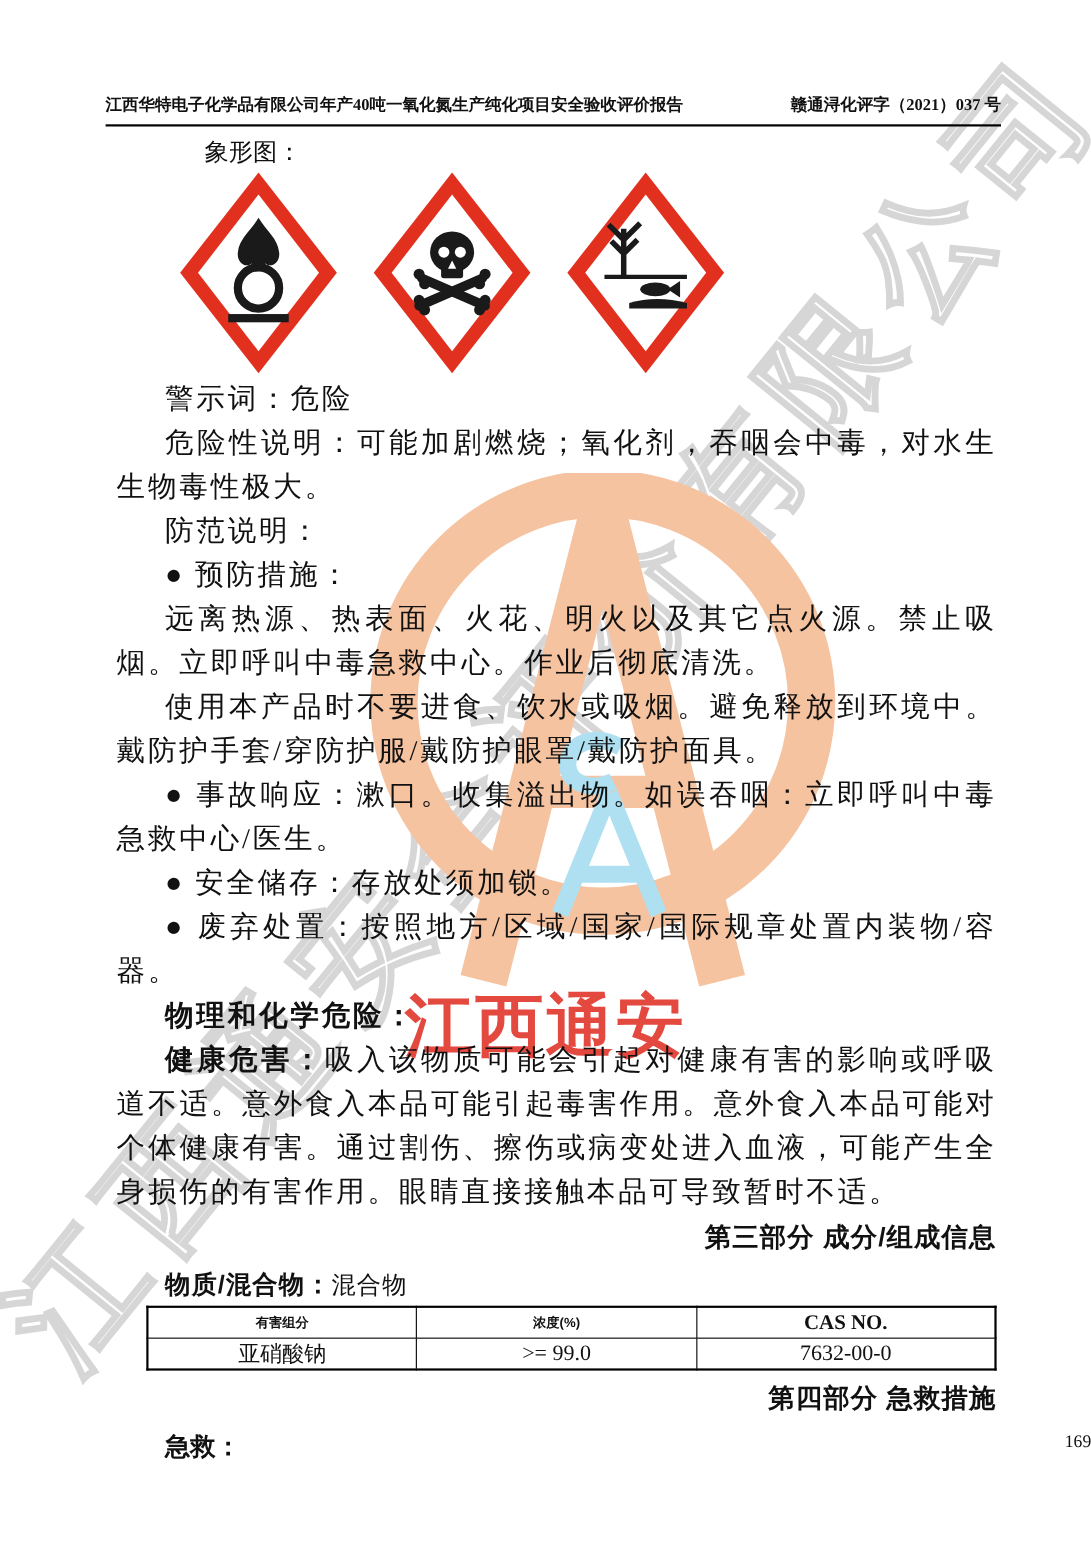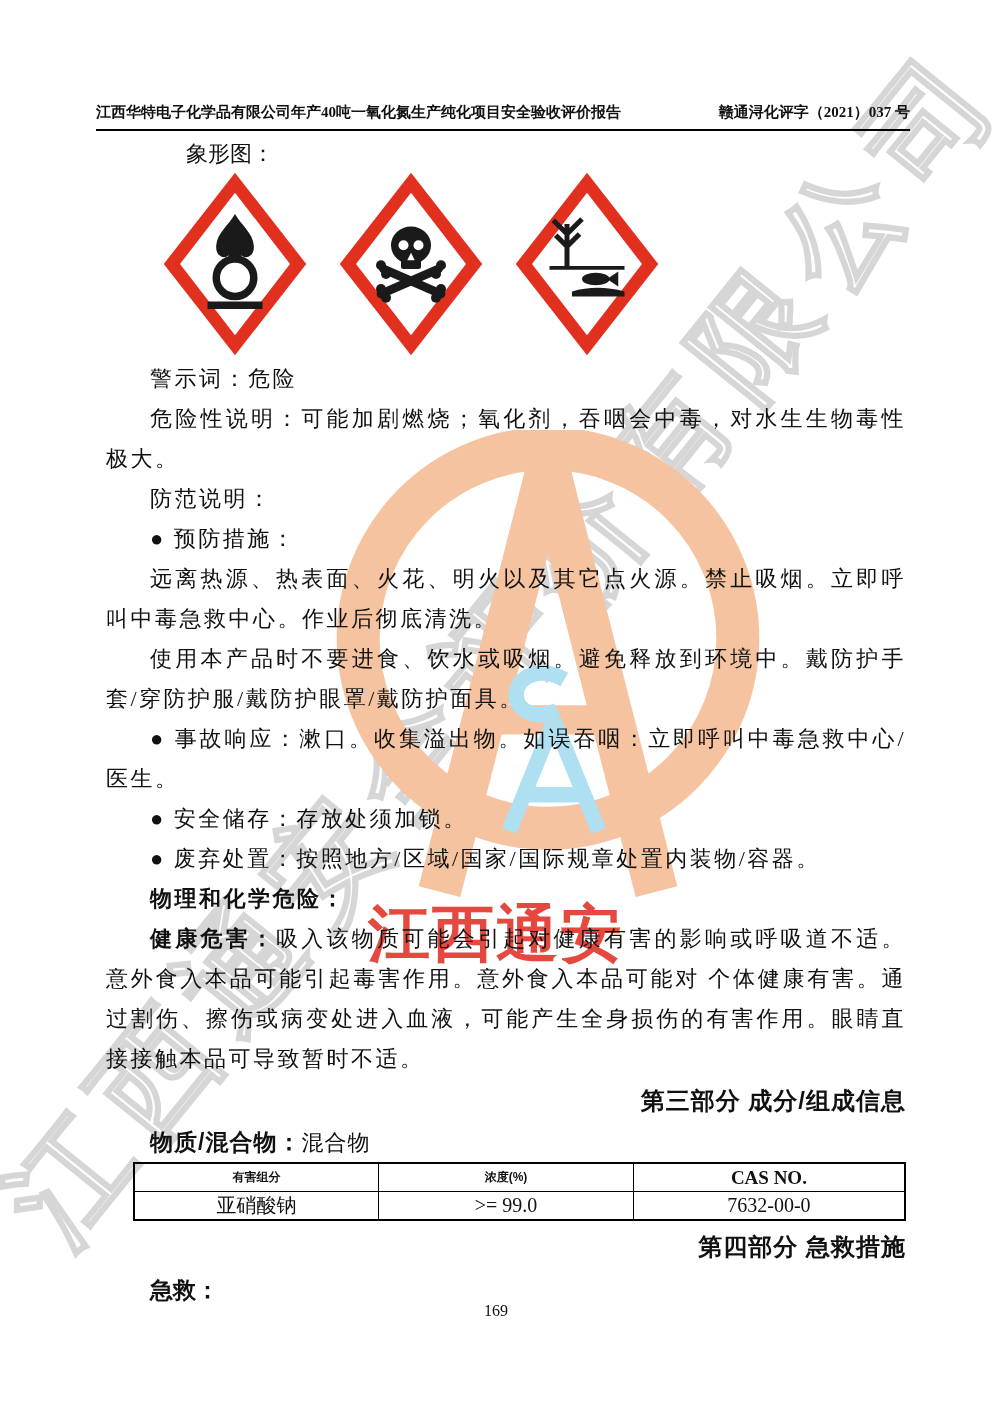--- a/index.html
+++ b/index.html
@@ -11,43 +11,43 @@
         white-space:nowrap;font-family:"Liberation Sans",sans-serif;font-weight:bold;
         font-size:118px;letter-spacing:18px;color:transparent;
         -webkit-text-stroke:2.5px #d6d6d6;}
   .wm-logo{left:322px;top:430px;}
   .wm-blue{left:468px;top:662px;}
   .wm-red{left:368px;top:903px;font-family:"Liberation Sans",sans-serif;font-weight:bold;
         font-size:62px;line-height:1;color:rgba(224,48,38,.88);letter-spacing:2px;white-space:nowrap;}
   
   .content{position:absolute;inset:0;z-index:2;padding:86px 86px 0 106px;}
   .header{display:flex;justify-content:space-between;align-items:flex-end;
-        margin:16px -4px 0 -10px;border-bottom:2px solid #000;padding-bottom:7px;
+        margin:0 -4px 0 -10px;border-bottom:2px solid #000;padding-bottom:7px;
         font-weight:bold;font-size:15px;line-height:20px;}
   .header .docnum{white-space:nowrap;margin-left:14px;}
   .pict-label{margin:8px 0 0 0;font-size:22px;line-height:30px;text-indent:80px;}
   .pictos{display:flex;margin:0 0 0 54px;gap:26px;height:190px;}
   .picto{width:150px;height:190px;flex:0 0 auto;}
-  p.para{margin:0;font-size:22px;line-height:40px;text-align:justify;letter-spacing:2.5px;}
+  p.para{margin:0;font-size:26px;line-height:40px;text-align:justify;letter-spacing:2.5px;}
   .indent{text-indent:44px;}
   .first{margin-top:20px;}
   .b{font-family:"Liberation Sans",sans-serif;font-weight:bold;}
   h3.sec{margin:4px 0 0 0;font-family:"Liberation Sans",sans-serif;font-weight:bold;
         font-size:24px;line-height:36px;text-align:right;letter-spacing:1px;}
   h3.sec4{margin-top:8px;}
   .mixture{margin:6px 0 0 0;font-size:22px;line-height:34px;text-indent:44px;letter-spacing:1px;}
   .mixture .b{font-size:23px;}
   table.comp{border-collapse:collapse;margin:2px 0 0 27px;table-layout:fixed;}
   table.comp th,table.comp td{border:1px solid #000;text-align:center;padding:0;height:27px;}
   table.comp{border:2px solid #000;}
   table.comp th{font-family:"Liberation Sans",sans-serif;font-size:12px;font-weight:bold;}
   table.comp th.cas{font-family:"Liberation Serif",serif;font-size:19px;margin-top:48px;}
   table.comp td{font-size:20px;}
   .firstaid{margin:10px 0 0 0;font-size:23px;line-height:30px;text-indent:44px;}
-  .footer{position:absolute;left:0;top:1302px;width:100%;text-align:center;
+  .footer{position:absolute;left:0;top:1302px;width:100%;text-align:right;
         font-size:16px;z-index:2;}
 </style>
 </head>
 <body>
 
 <div class="page">
 
   <div class="wm wm-diagonal">江西通安全评价有限公司</div>
 
   <svg class="wm wm-logo" width="452" height="478" viewBox="0 0 200 211">

